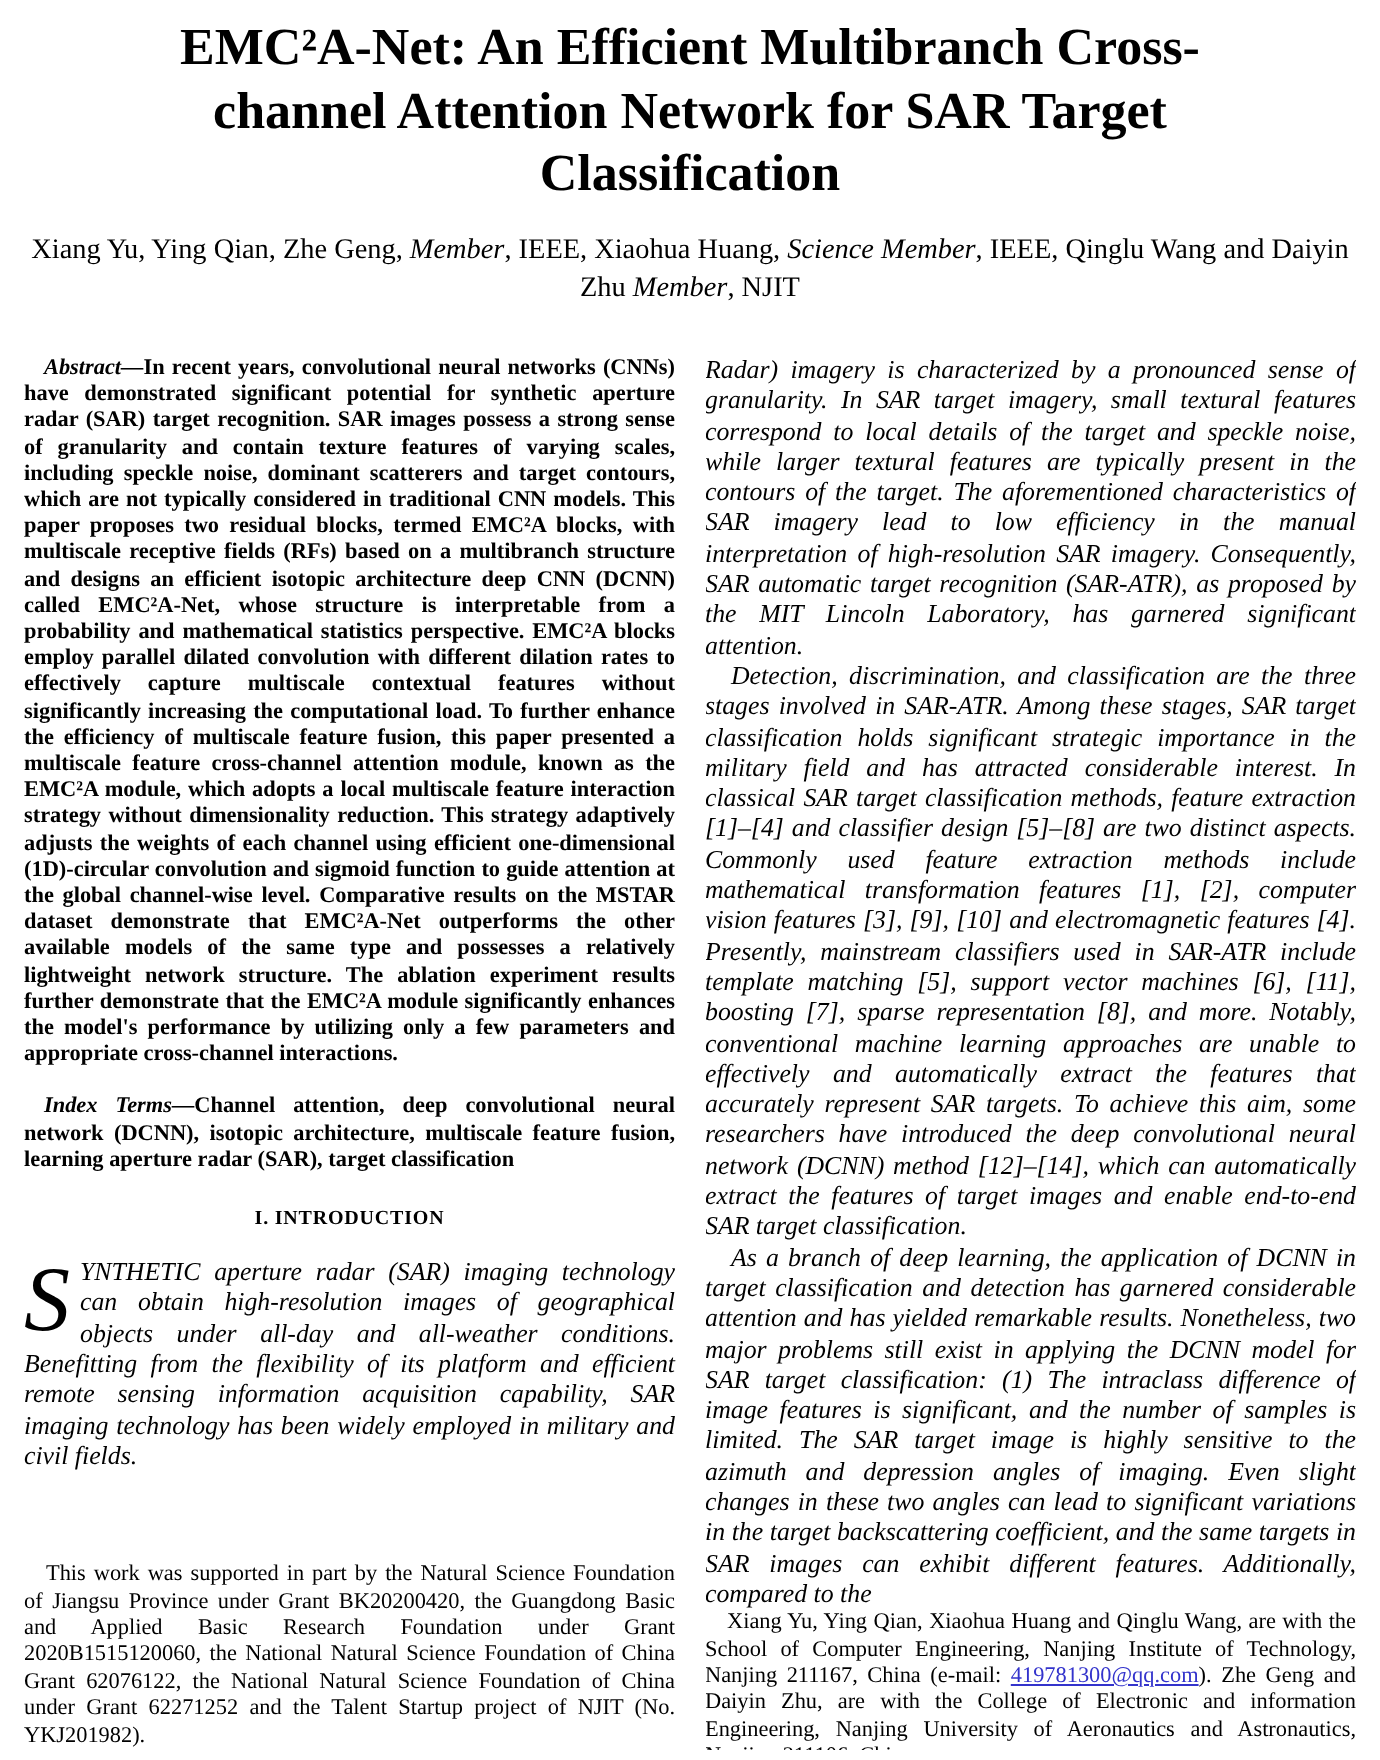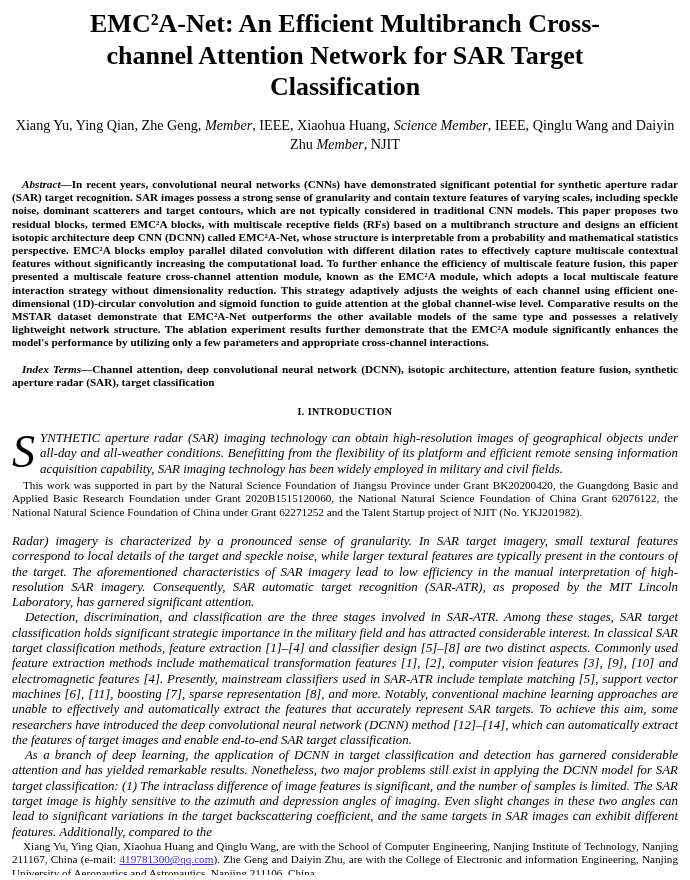--- a/index.html
+++ b/index.html
@@ -32,21 +32,20 @@
   }
   .it { font-style: italic; }
   .columns {
     position: absolute;
     top: 178px;
     left: 12px;
     right: 12px;
     bottom: 5px;
     display: flex;
     gap: 15px;
-    flex-direction: column;
   }
   .col {
     flex: 1 1 0;
     display: flex;
     flex-direction: column;
     overflow: hidden;
     min-width: 0;
   }
   .abstract-par, .index-terms-par {
     font-size: 11.2px;
@@ -97,21 +96,21 @@
 
   <div class="author-line">
     <span>Xiang Yu, Ying Qian, Zhe Geng, </span><span class="it">Member</span><span>, IEEE, Xiaohua Huang, </span><span class="it">Science Member</span><span>, IEEE, Qinglu Wang and Daiyin Zhu </span><span class="it">Member</span><span>, NJIT</span>
   </div>
 
   <div class="columns">
 
     <div class="col">
       <p class="abstract-par"><span class="it">Abstract—</span><span>In recent years, convolutional neural networks (CNNs) have demonstrated significant potential for synthetic aperture radar (SAR) target recognition. SAR images possess a strong sense of granularity and contain texture features of varying scales, including speckle noise, dominant scatterers and target contours, which are not typically considered in traditional CNN models. This paper proposes two residual blocks, termed EMC²A blocks, with multiscale receptive fields (RFs) based on a multibranch structure and designs an efficient isotopic architecture deep CNN (DCNN) called EMC²A-Net, whose structure is interpretable from a probability and mathematical statistics perspective. EMC²A blocks employ parallel dilated convolution with different dilation rates to effectively capture multiscale contextual features without significantly increasing the computational load. To further enhance the efficiency of multiscale feature fusion, this paper presented a multiscale feature cross-channel attention module, known as the EMC²A module, which adopts a local multiscale feature interaction strategy without dimensionality reduction. This strategy adaptively adjusts the weights of each channel using efficient one-dimensional (1D)-circular convolution and sigmoid function to guide attention at the global channel-wise level. Comparative results on the MSTAR dataset demonstrate that EMC²A-Net outperforms the other available models of the same type and possesses a relatively lightweight network structure. The ablation experiment results further demonstrate that the EMC²A module significantly enhances the model's performance by utilizing only a few parameters and appropriate cross-channel interactions.</span></p>
 
-      <p class="index-terms-par"><span class="it">Index Terms—</span><span>Channel attention, deep convolutional neural network (DCNN), isotopic architecture, attention feature fusion, synthetic aperture radar (SAR), target classification</span></p>
+      <p class="index-terms-par"><span class="it">Index Terms—</span><span>Channel attention, deep convolutional neural network (DCNN), isotopic architecture, multiscale feature fusion, learning aperture radar (SAR), target classification</span></p>
 
       <h2 class="section-heading">I. INTRODUCTION</h2>
 
       <p class="body-par"><span class="dropcap">S</span><span>YNTHETIC aperture radar (SAR) imaging technology can obtain high-resolution images of geographical objects under all-day and all-weather conditions. Benefitting from the flexibility of its platform and efficient remote sensing information acquisition capability, SAR imaging technology has been widely employed in military and civil fields.</span></p>
 
 
       <div class="footnote">
         <p>This work was supported in part by the Natural Science Foundation of Jiangsu Province under Grant BK20200420, the Guangdong Basic and Applied Basic Research Foundation under Grant 2020B1515120060, the National Natural Science Foundation of China Grant 62076122, the National Natural Science Foundation of China under Grant 62271252 and the Talent Startup project of NJIT (No. YKJ201982).</p>
       </div>
     </div>

